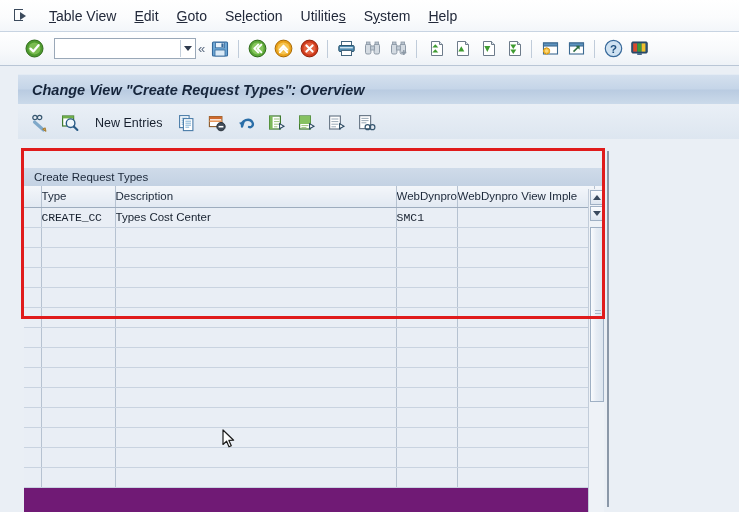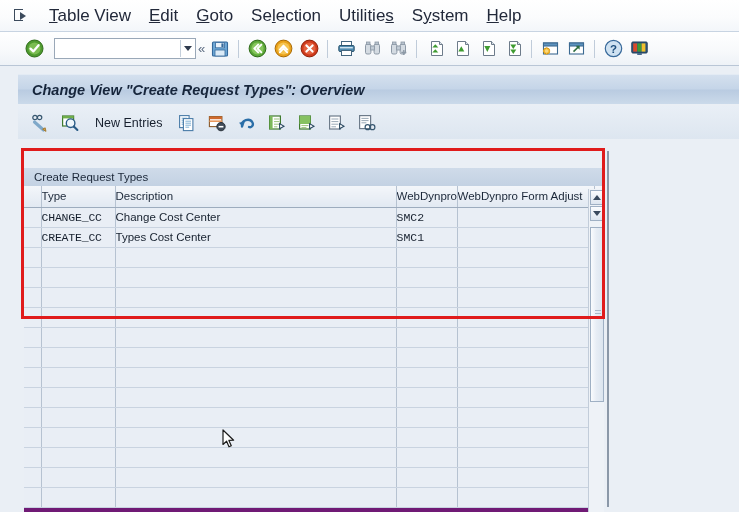--- a/index.html
+++ b/index.html
@@ -47,21 +47,21 @@
   }
   .menu-sysicon .arrow {
     position: absolute;
     left: 6px; top: 4px;
     width: 0; height: 0;
     border-top: 4px solid transparent;
     border-bottom: 4px solid transparent;
     border-left: 6px solid #3b4a5c;
   }
   .menu-item {
-    font-size: 17px;
+    font-size: 14px;
     color: #22293a;
     padding: 2px 9px;
     cursor: default;
     white-space: nowrap;
   }
   .menu-item u { text-decoration: underline; }
 
   
   .systoolbar {
     position: absolute;
@@ -654,37 +654,29 @@
     </div>
 
     <div class="gridwrap">
       <table class="grid">
         <thead>
           <tr>
             <th class="c-sel"></th>
             <th class="c-type">Type</th>
             <th class="c-desc">Description</th>
             <th class="c-scen">WebDynpro</th>
-            <th class="c-wd">WebDynpro Form Adjust</th>
+            <th class="c-wd">WebDynpro View Imple</th>
             <th class="c-cfg">
               <span class="cfgicon"></span>
             </th>
           </tr>
         </thead>
         <tbody>
 
 
-          <tr>
-            <td class="c-sel"></td>
-            <td class="c-type">CHANGE_CC</td>
-            <td class="c-desc">Change Cost Center</td>
-            <td class="c-scen">SMC2</td>
-            <td class="c-wd"></td>
-            <td class="c-cfg"></td>
-          </tr>
 
           <tr>
             <td class="c-sel"></td>
             <td class="c-type">CREATE_CC</td>
             <td class="c-desc">Types Cost Center</td>
             <td class="c-scen">SMC1</td>
             <td class="c-wd"></td>
             <td class="c-cfg"></td>
           </tr>
 

